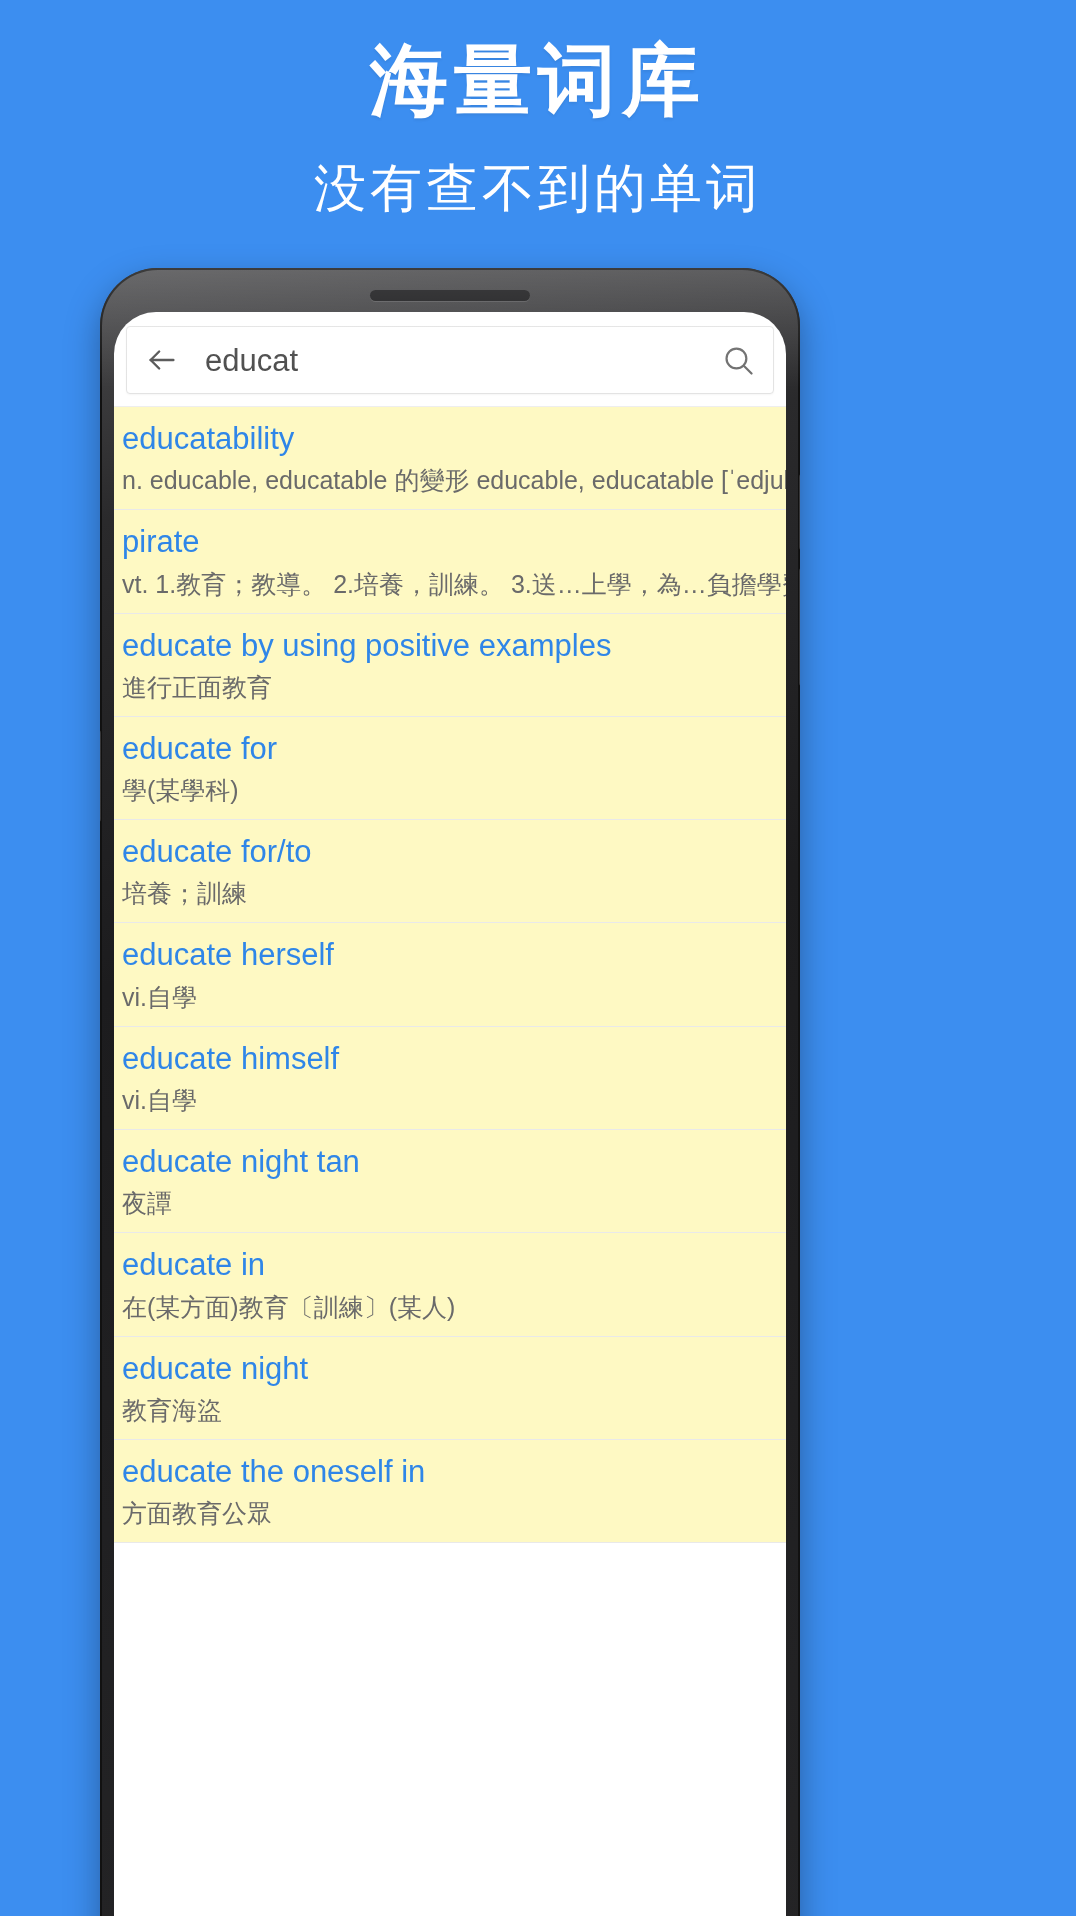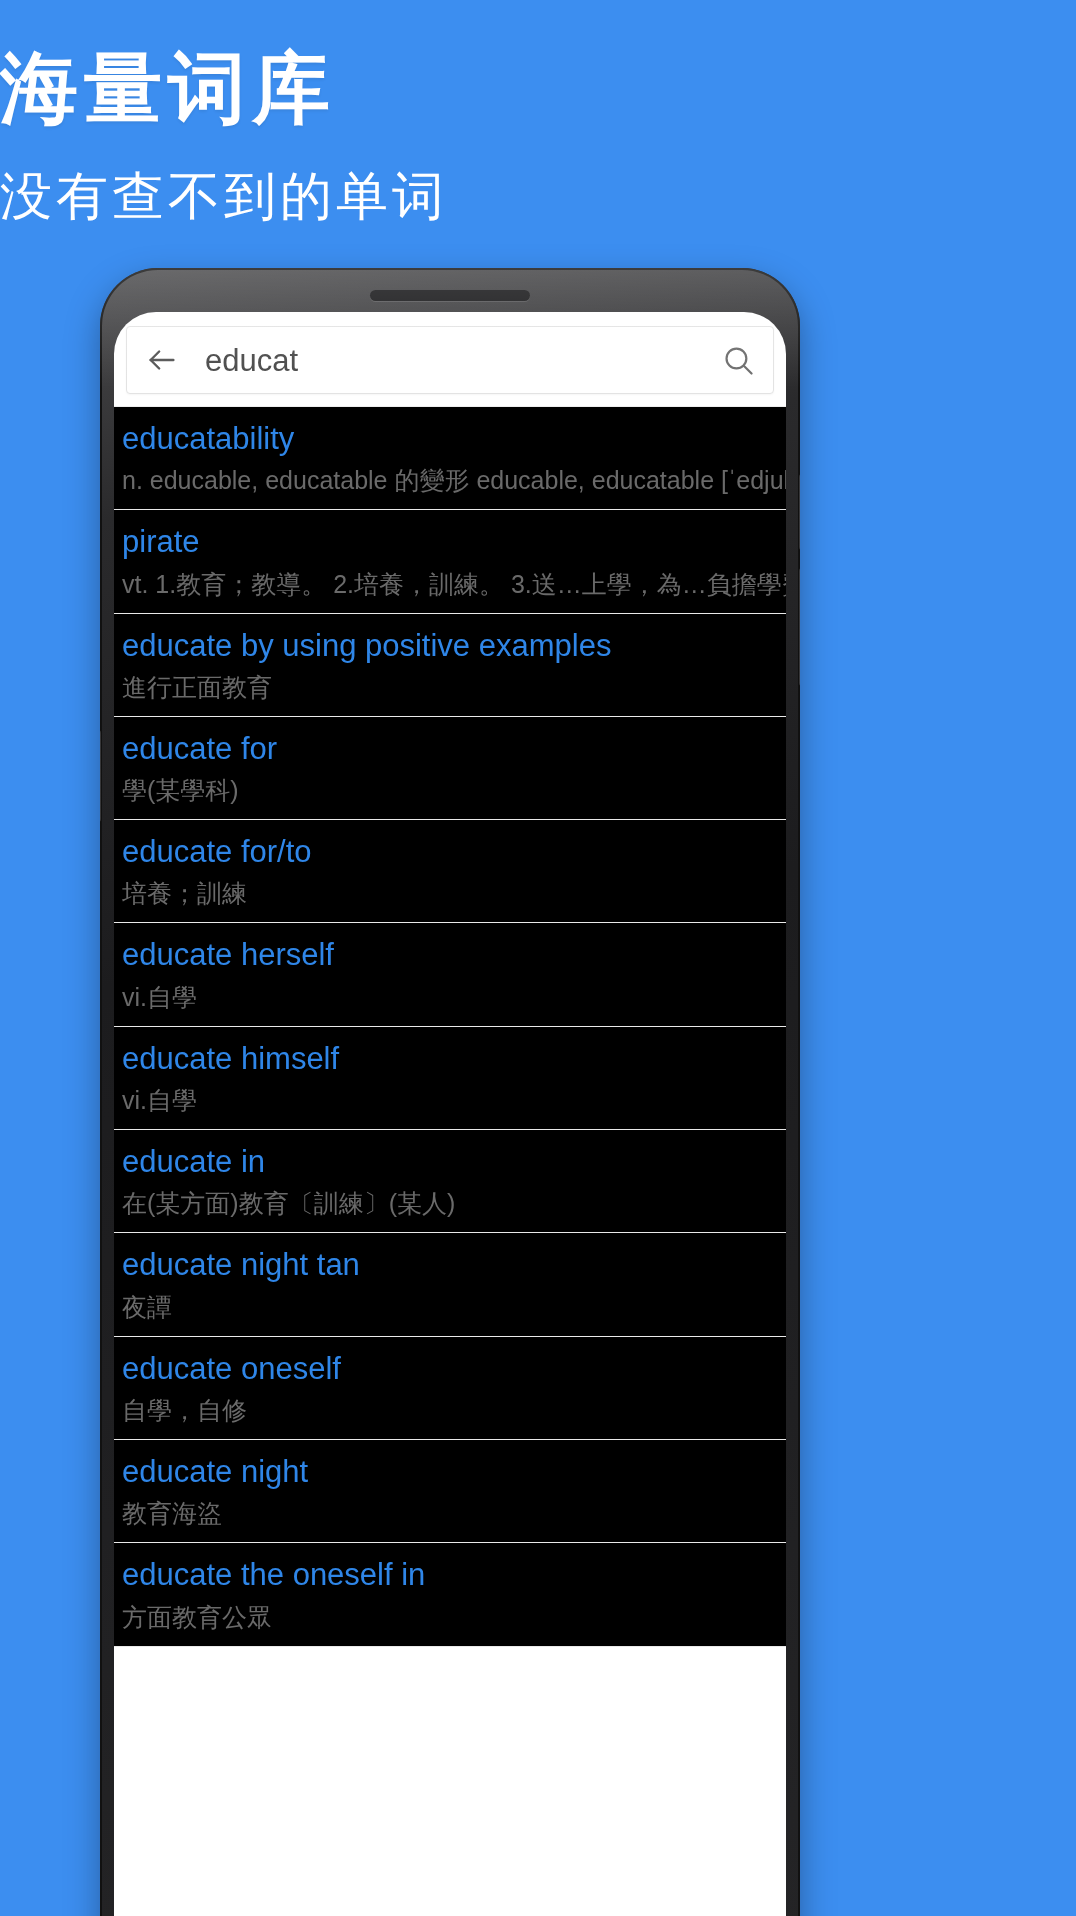--- a/index.html
+++ b/index.html
@@ -7,21 +7,22 @@
   body {
     font-family:"Liberation Sans","DejaVu Sans",sans-serif;
     background:#3c8ef0;
     overflow:hidden;
     position:relative;
   }
 
   
   .promo {
     width:100%;
-    padding-top:40px;
+    padding-top:32px;
+    text-align:center;
     color:#ffffff;
   }
   .promo-title {
     font-size:78px;
     font-weight:bold;
     letter-spacing:6px;
     line-height:1.25;
     text-shadow:0 2px 3px rgba(0,0,0,.07);
   }
   .promo-sub {
@@ -123,21 +124,21 @@
   .search-icon { width:33px; height:33px; flex:0 0 auto; }
 
   
   .results {
     margin-top:12px;
     border-top:1px solid #eeeeee;
   }
   .result-row {
     padding:12px 0 12px 8px;
     border-bottom:1px solid #e9e9e9;
-    background:#000000;
+    background:#fef9c3;
   }
   .result-word {
     color:#2f86e8;
     font-size:31px;
     line-height:1.3;
     white-space:nowrap;
     overflow:hidden;
   }
   .result-def {
     margin-top:5px;
@@ -201,30 +202,26 @@
         </div>
         <div class="result-row">
           <div class="result-word">educate herself</div>
           <div class="result-def">vi.自學</div>
         </div>
         <div class="result-row">
           <div class="result-word">educate himself</div>
           <div class="result-def">vi.自學</div>
         </div>
         <div class="result-row">
+          <div class="result-word">educate night tan</div>
+          <div class="result-def">夜譚</div>
+        </div>
+        <div class="result-row">
           <div class="result-word">educate in</div>
           <div class="result-def">在(某方面)教育〔訓練〕(某人)</div>
-        </div>
-        <div class="result-row">
-          <div class="result-word">educate night tan</div>
-          <div class="result-def">夜譚</div>
-        </div>
-        <div class="result-row">
-          <div class="result-word">educate oneself</div>
-          <div class="result-def">自學，自修</div>
         </div>
         <div class="result-row">
           <div class="result-word">educate night</div>
           <div class="result-def">教育海盜</div>
         </div>
         <div class="result-row">
           <div class="result-word">educate the oneself in</div>
           <div class="result-def">方面教育公眾</div>
         </div>
       </div>

